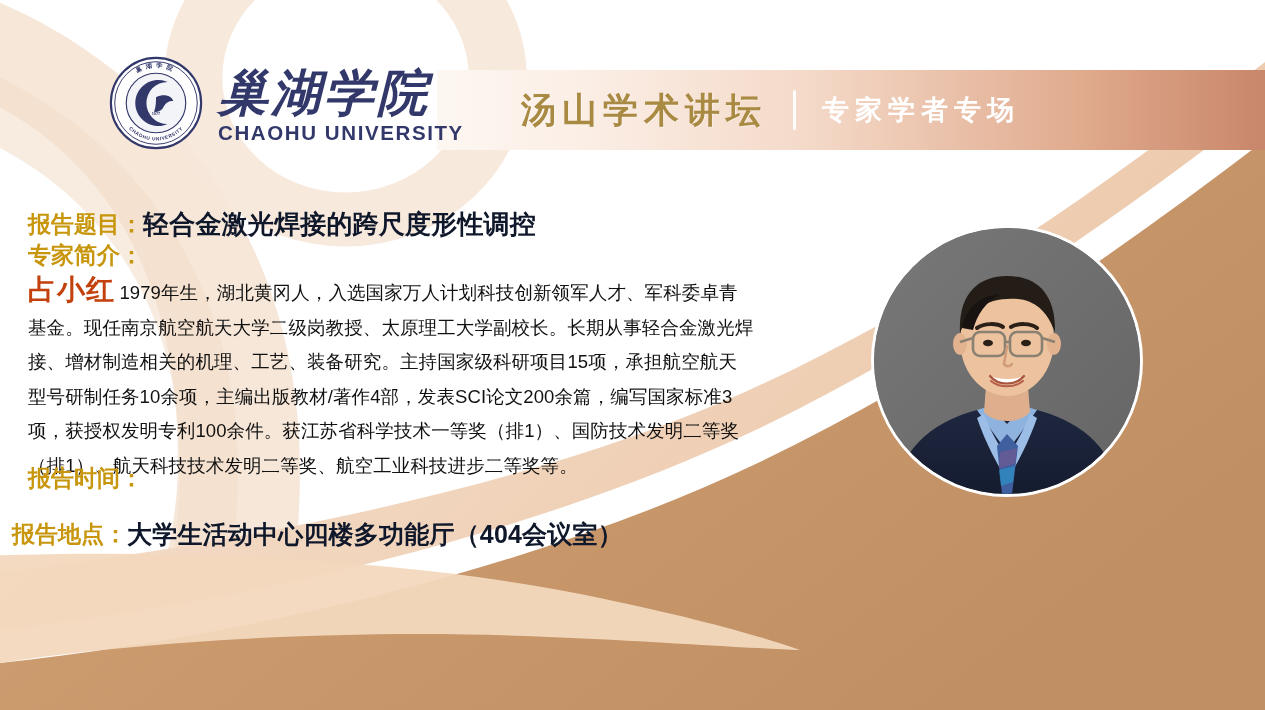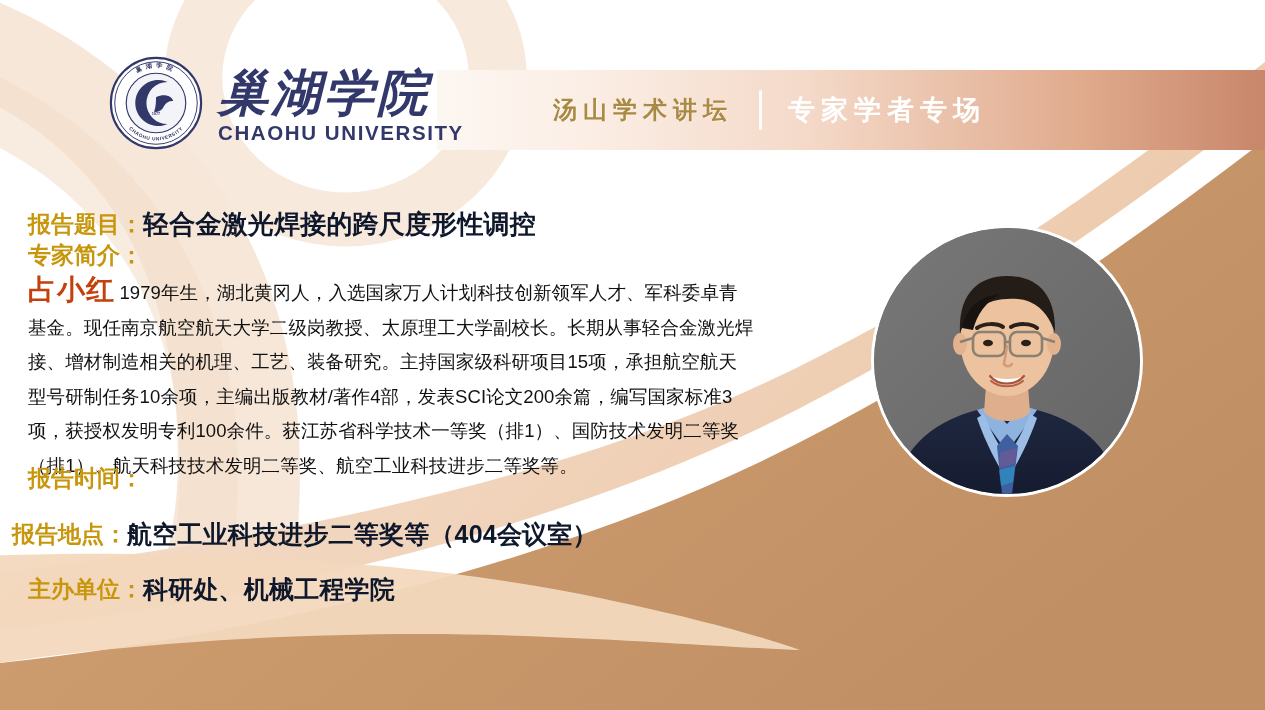--- a/index.html
+++ b/index.html
@@ -11,23 +11,23 @@
   .stage{position:absolute;inset:0;width:1265px;height:710px;overflow:hidden;background:#fff;}
   .bg-svg{position:absolute;left:0;top:0;width:1265px;height:710px;}
 
   
   .banner{
     position:absolute;left:437px;top:70px;width:828px;height:80px;
     background:linear-gradient(90deg,#fdf7f2 0%,#fbeee5 18%,#f4d9c8 45%,#e0aa8d 78%,#c8866a 100%);
     display:flex;align-items:center;
   }
   .banner-title{
-    margin-left:116px;
+    margin-left:84px;
     font-family:Liberation Mono, monospace;
-    font-size:24px;font-weight:700;letter-spacing:6px;
+    font-size:35px;font-weight:700;letter-spacing:6px;
     color:#a98a43;
     text-shadow:1px 1px 0 rgba(255,255,255,.35);
     white-space:nowrap;
   }
   .banner-divider{
     margin:0 26px;width:3px;height:40px;background:#fdfdfd;border-radius:2px;
   }
   .banner-sub{
     font-family:"DejaVu Serif","Liberation Serif",serif;
     font-size:27px;font-weight:600;letter-spacing:6px;color:#ffffff;white-space:nowrap;
@@ -187,27 +187,23 @@
       <span class="bio-text">1979年生，湖北黄冈人，入选国家万人计划科技创新领军人才、军科委卓青基金。现任南京航空航天大学二级岗教授、太原理工大学副校长。长期从事轻合金激光焊接、增材制造相关的机理、工艺、装备研究。主持国家级科研项目15项，承担航空航天型号研制任务10余项，主编出版教材/著作4部，发表SCI论文200余篇，编写国家标准3项，获授权发明专利100余件。获江苏省科学技术一等奖（排1）、国防技术发明二等奖（排1）、航天科技技术发明二等奖、航空工业科技进步二等奖等。</span>
     </div>
   </div>
 
   <div class="row" id="row-time">
     <span class="lbl">报告时间：</span>
   </div>
 
   <div class="row" id="row-place">
     <span class="lbl">报告地点：</span>
-    <span class="val-strong">航空工业科技进步二等奖等（404会议室）</span>
-  </div>
-
-  <div class="row" id="row-host">
-    <span class="lbl">主办单位：</span>
-    <span class="val-strong">科研处、机械工程学院</span>
-  </div>
+    <span class="val-strong">大学生活动中心四楼多功能厅（404会议室）</span>
+  </div>
+
 
   <div class="portrait">
     <svg viewBox="0 0 266 266">
       <defs>
         <clipPath id="pclip">
             <circle cx="133" cy="133" r="133"></circle>
           </clipPath>
         <linearGradient id="bgGrey" x1="0" y1="0" x2="1" y2="1">
           <stop offset="0%" stop-color="#787878"></stop>
           <stop offset="100%" stop-color="#656565"></stop>

